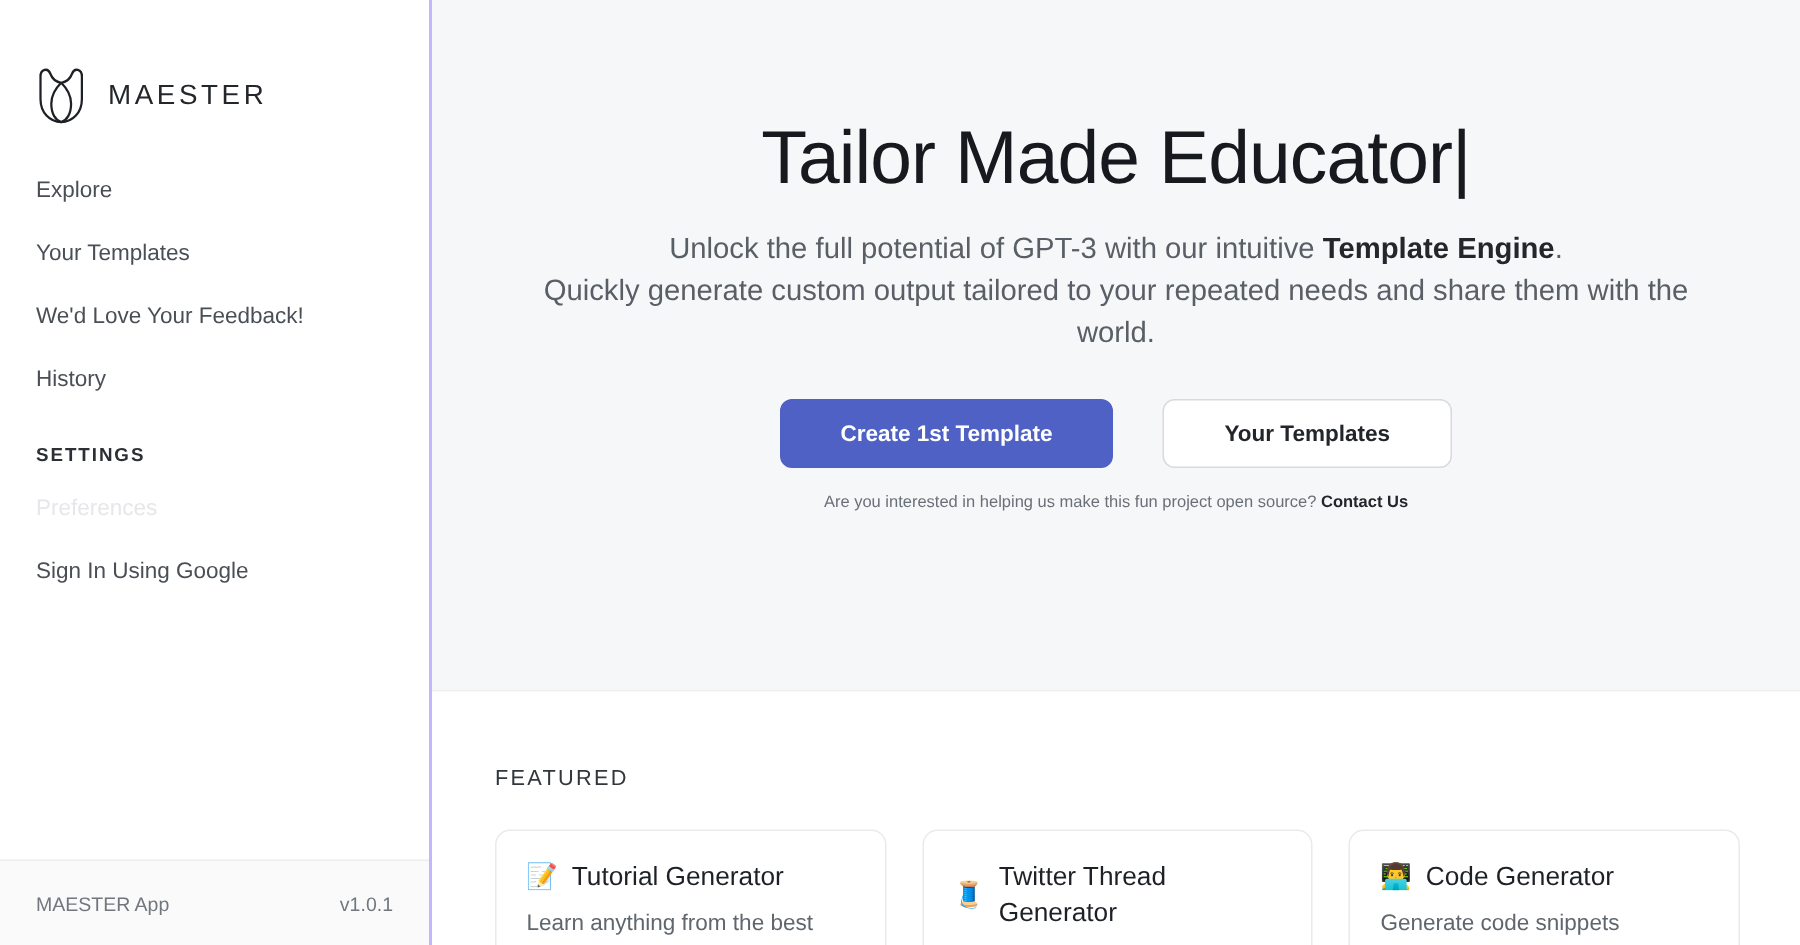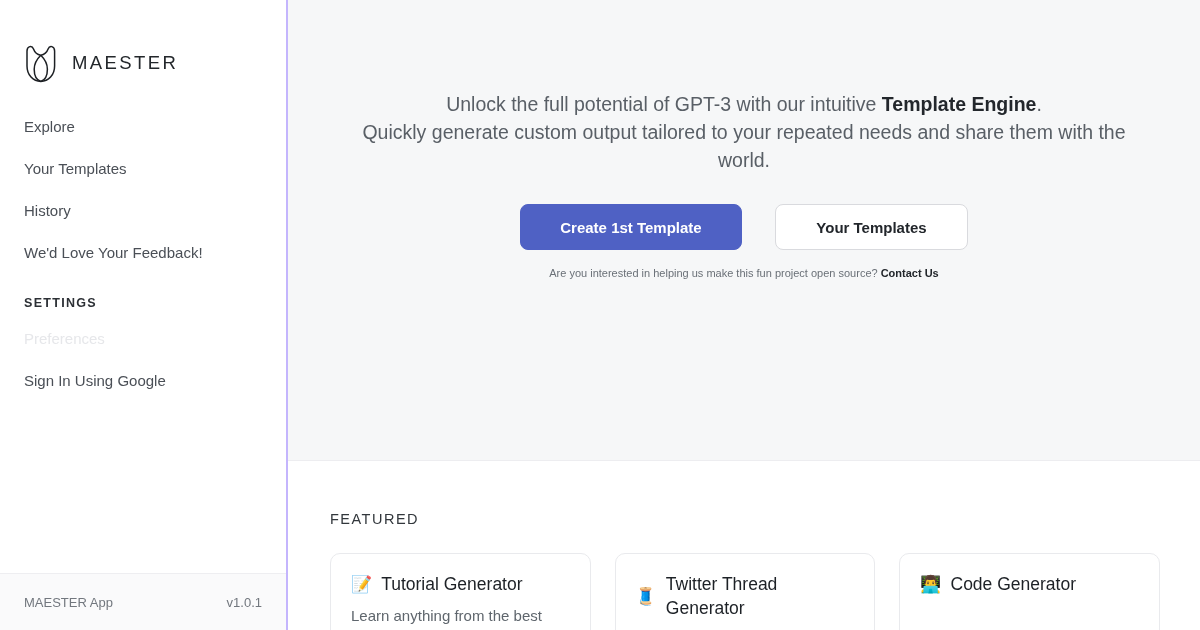--- a/index.html
+++ b/index.html
@@ -262,38 +262,39 @@
           <path d="M16.8 12.2 C12.4 16.5, 10.2 21.3, 10.2 26.2 C10.2 33, 13.1 37.2, 16.8 38.4" stroke="#1d2024" stroke-width="1.5" fill="none"></path>
           <path d="M16.8 12.2 C21.2 16.5, 23.4 21.3, 23.4 26.2 C23.4 33, 20.5 37.2, 16.8 38.4" stroke="#1d2024" stroke-width="1.5" fill="none"></path>
         </svg>
       </span>
       <span class="brand-name">MAESTER</span>
     </div>
 
     <nav class="nav">
       <a class="nav-item">Explore</a>
       <a class="nav-item">Your Templates</a>
+      <a class="nav-item">We'd Love Your Feedback!</a>
       <a class="nav-item">History</a>
-      <a class="nav-item">We'd Love Your Feedback!</a>
 
       <div class="section-label">SETTINGS</div>
       <a class="nav-item disabled">Preferences</a>
 
       <a class="nav-item">Sign In Using Google</a>
     </nav>
 
     <div class="sidebar-footer">
       <span>MAESTER App</span>
       <span>v1.0.1</span>
     </div>
   </aside>
 
   <main class="main">
 
     <section class="hero">
+      <h1 class="hero-title"><span>Tailor Made Educator</span><span class="caret">|</span></h1>
 
       <p class="hero-sub"><span>Unlock the full potential of GPT-3 with our intuitive </span><b>Template Engine</b><span>.</span><br><span>Quickly generate custom output tailored to your repeated needs and share them with the world.</span></p>
 
       <div class="cta-row">
         <button class="btn btn-primary">Create 1st Template</button>
         <button class="btn btn-secondary">Your Templates</button>
       </div>
 
       <p class="hero-note"><span>Are you interested in helping us make this fun project open source? </span><a>Contact Us</a></p>
     </section>
@@ -317,19 +318,20 @@
             <span class="card-title">Twitter Thread Generator</span>
           </div>
           <div class="card-desc">Generate a Twitter thread for any topic.</div>
         </div>
 
         <div class="card">
           <div class="card-head">
             <span class="card-icon">👨‍💻</span>
             <span class="card-title">Code Generator</span>
           </div>
+          <div class="card-desc">Generate code snippets</div>
         </div>
 
       </div>
     </section>
 
   </main>
 </div>
 
 </body></html>

